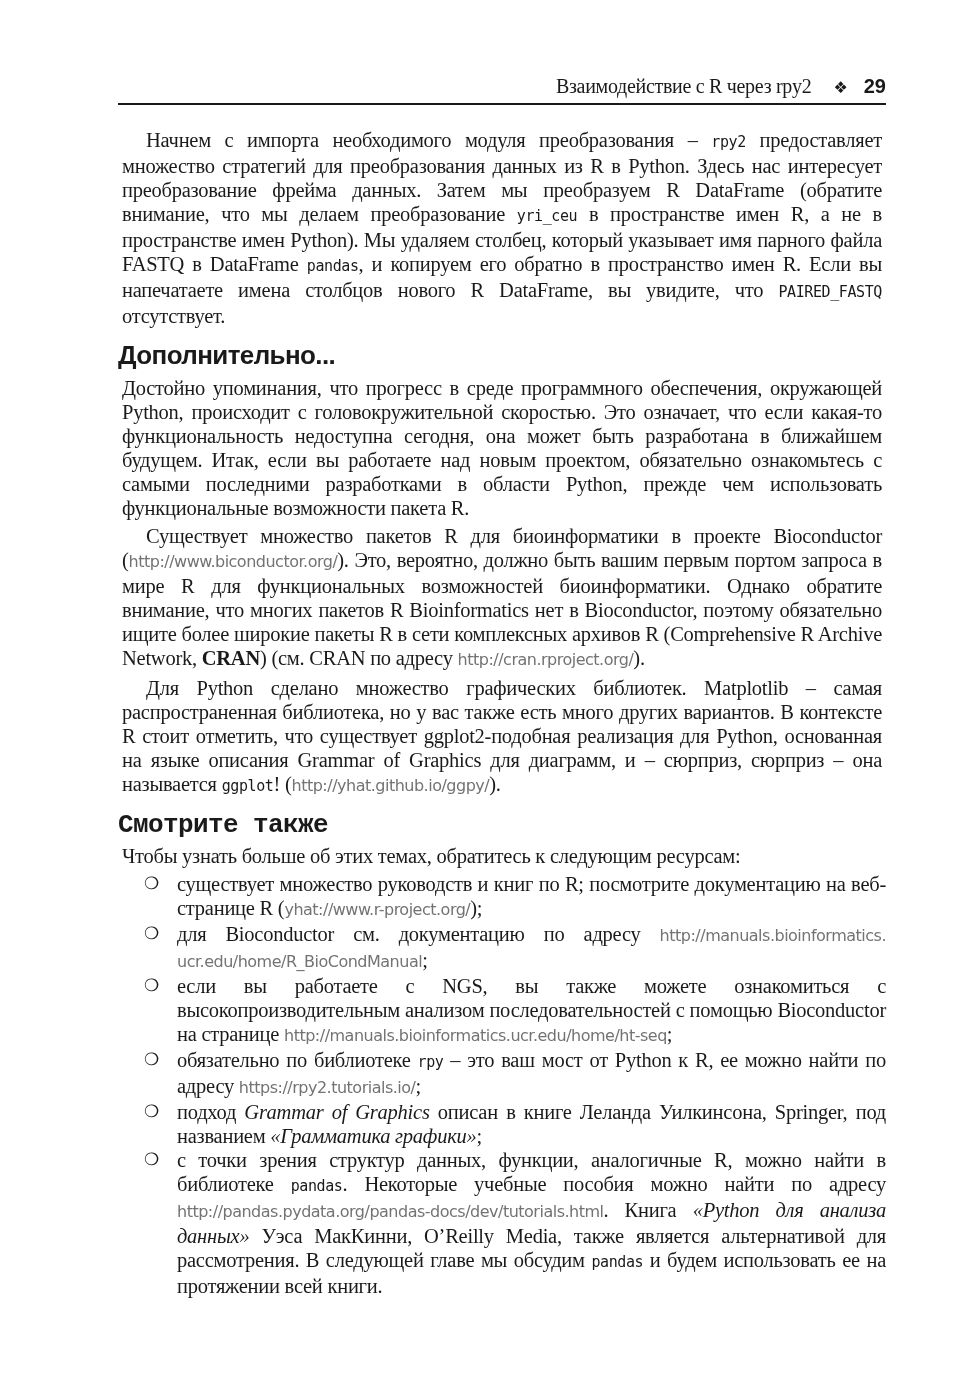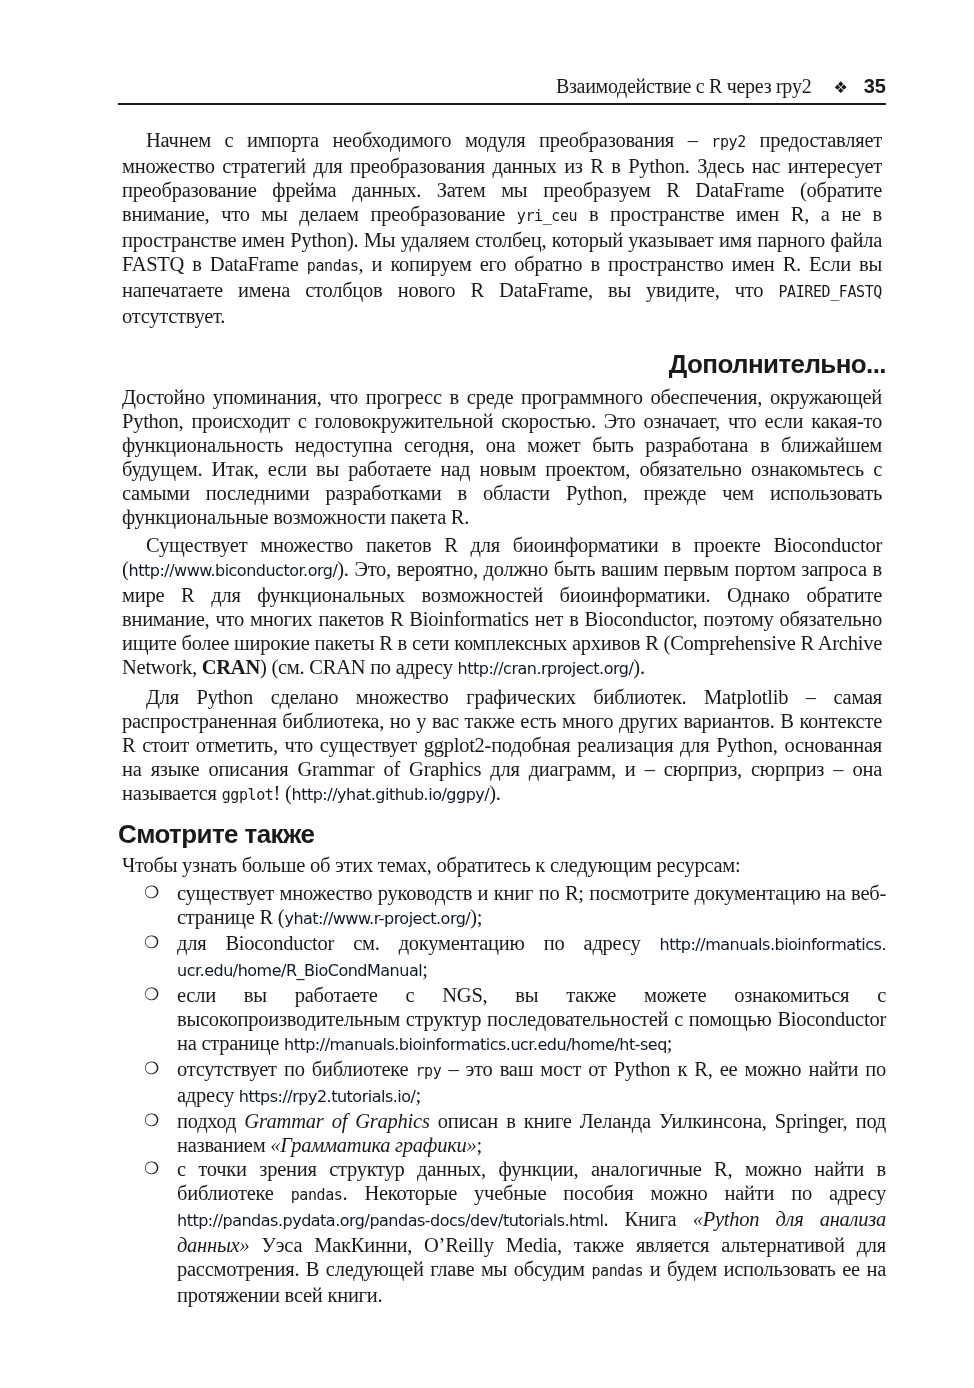--- a/index.html
+++ b/index.html
@@ -9,52 +9,52 @@
   .running-head { position: absolute; top: 74px; right: 0; left: 0; height: 30px;
     display: flex; justify-content: flex-end; align-items: baseline; gap: 0; }
   .running-head .rh-title { font-size: 20px; letter-spacing: -0.3px; text-align: center; }
   .running-head .rh-orn { font-size: 16px; margin: 0 16px 0 22px; }
   .running-head .rh-num { font-family: "Liberation Sans", "DejaVu Sans", sans-serif; font-weight: bold; font-size: 20px; }
   .rule { position: absolute; top: 103px; left: 0; right: 0; height: 2px; background: #1a1a1a; }
   .content { position: absolute; top: 124px; left: 0; right: 0; }
   p { margin: 4px; text-align: justify; letter-spacing: -0.25px; }
   p.indent { text-indent: 24px; }
   h2 { margin: 0; font-family: "Liberation Sans", "DejaVu Sans", sans-serif; font-weight: bold; font-size: 26px; letter-spacing: -0.6px; }
-  h2.more { margin-top: 21px; margin-bottom: 6px; line-height: 30px; text-align: right; }
-  h2.see { margin-top: 12px; line-height: 30px; }
+  h2.more { margin-top: 12px; margin-bottom: 6px; line-height: 30px; }
+  h2.see { margin-top: 12px; line-height: 30px; font-family: Liberation Mono, monospace; }
   code { font-family: "DejaVu Sans Mono", "Liberation Mono", monospace; font-size: 15px; letter-spacing: -0.4px; }
-  a.lnk { color: #0f172a; font-family: "DejaVu Sans", "Liberation Sans", sans-serif; font-size: 16px; text-decoration: none; letter-spacing: -0.5px; }
+  a.lnk { color: #737373; font-family: "DejaVu Sans", "Liberation Sans", sans-serif; font-size: 16px; text-decoration: none; letter-spacing: -0.5px; }
   ul { list-style: none; margin: 0; padding: 0 0 0 59px; }
   li { position: relative; text-align: justify; letter-spacing: -0.25px; }
   li .bullet { position: absolute; left: -33px; top: 0; font-size: 17px; line-height: 24px; }
   i { font-style: italic; margin-top: 28px; }
 </style>
 </head>
 <body>
 
 <div class="page">
   <div class="running-head">
     <span class="rh-title">Взаимодействие с R через rpy2</span>
     <span class="rh-orn">❖</span>
-    <span class="rh-num">35</span>
+    <span class="rh-num">29</span>
   </div>
   <div class="rule"></div>
 
   <div class="content">
     <p class="indent"><span>Начнем с импорта необходимого модуля преобразования – </span><code>rpy2</code><span> предоставляет множество стратегий для преобразования данных из R в Python. Здесь нас интересует преобразование фрейма данных. Затем мы преобразуем R DataFrame (обратите внимание, что мы делаем преобразование </span><code>yri_ceu</code><span> в пространстве имен R, а не в пространстве имен Python). Мы удаляем столбец, который указывает имя парного файла FASTQ в DataFrame </span><code>pandas</code><span>, и копируем его обратно в пространство имен R. Если вы напечатаете имена столбцов нового R DataFrame, вы увидите, что </span><code>PAIRED_FASTQ</code><span> отсутствует.</span></p>
 
     <h2 class="more">Дополнительно...</h2>
     <p>Достойно упоминания, что прогресс в среде программного обеспечения, окружающей Python, происходит с головокружительной скоростью. Это означает, что если какая-то функциональность недоступна сегодня, она может быть разработана в ближайшем будущем. Итак, если вы работаете над  новым проектом, обязательно ознакомьтесь с самыми последними разработками в области Python, прежде чем использовать функциональные возможности пакета R.</p>
     <p class="indent"><span>Существует множество пакетов R для биоинформатики в проекте Bioconductor (</span><a class="lnk">http://www.biconductor.org/</a><span>). Это, вероятно, должно быть вашим первым портом запроса в мире R для функциональных возможностей биоинформатики. Однако обратите внимание, что многих пакетов R Bioinformatics нет в Bioconductor, поэтому обязательно ищите более широкие пакеты R в сети комплексных архивов R (Comprehensive R Archive Network, </span><b>CRAN</b><span>) (см. CRAN по адресу </span><a class="lnk">http://cran.rproject.org/</a><span>).</span></p>
     <p class="indent"><span>Для Python сделано множество графических библиотек. Matplotlib – самая распространенная библиотека, но у вас также есть много других вариантов. В контексте R стоит отметить, что существует ggplot2-подобная реализация для Python, основанная на языке описания Grammar of Graphics для диаграмм, и – сюрприз, сюрприз – она называется </span><code>ggplot</code><span>! (</span><a class="lnk">http://yhat.github.io/ggpy/</a><span>).</span></p>
 
     <h2 class="see">Смотрите также</h2>
     <p>Чтобы узнать больше об этих темах, обратитесь к следующим ресурсам:</p>
     <ul>
       <li><span class="bullet">❍</span><span>существует множество руководств и книг по R; посмотрите документацию на веб-странице R (</span><a class="lnk">yhat://www.r-project.org/</a><span>);</span></li>
       <li><span class="bullet">❍</span><span>для Bioconductor см. документацию по адресу </span><a class="lnk">http://manuals.bioinformatics. ucr.edu/home/R_BioCondManual</a><span>;</span></li>
-      <li><span class="bullet">❍</span><span>если вы работаете с NGS, вы также можете ознакомиться с высокопроизводительным структур последовательностей с помощью Bioconductor на странице </span><a class="lnk">http://manuals.bioinformatics.ucr.edu/home/ht-seq</a><span>;</span></li>
-      <li><span class="bullet">❍</span><span>отсутствует по библиотеке </span><code>rpy</code><span> – это ваш мост от Python к R, ее можно найти по адресу </span><a class="lnk">https://rpy2.tutorials.io/</a><span>;</span></li>
+      <li><span class="bullet">❍</span><span>если вы работаете с NGS, вы также можете ознакомиться с высокопроизводительным анализом последовательностей с помощью Bioconductor на странице </span><a class="lnk">http://manuals.bioinformatics.ucr.edu/home/ht-seq</a><span>;</span></li>
+      <li><span class="bullet">❍</span><span>обязательно по библиотеке </span><code>rpy</code><span> – это ваш мост от Python к R, ее можно найти по адресу </span><a class="lnk">https://rpy2.tutorials.io/</a><span>;</span></li>
       <li><span class="bullet">❍</span><span>подход </span><i>Grammar of Graphics</i><span> описан в книге Леланда Уилкинсона, Springer, под названием </span><i>«Грамматика графики»</i><span>;</span></li>
       <li><span class="bullet">❍</span><span>с точки зрения структур данных, функции, аналогичные R, можно найти в библиотеке </span><code>pandas</code><span>. Некоторые учебные пособия можно найти по адресу </span><a class="lnk">http://pandas.pydata.org/pandas-docs/dev/tutorials.html</a><span>. Книга </span><i>«Python для анализа данных»</i><span> Уэса МакКинни, O’Reilly Media, также является альтернативой для рассмотрения. В следующей главе мы обсудим </span><code>pandas</code><span> и будем использовать ее на протяжении всей книги.</span></li>
     </ul>
   </div>
 </div>
 
 </body></html>

